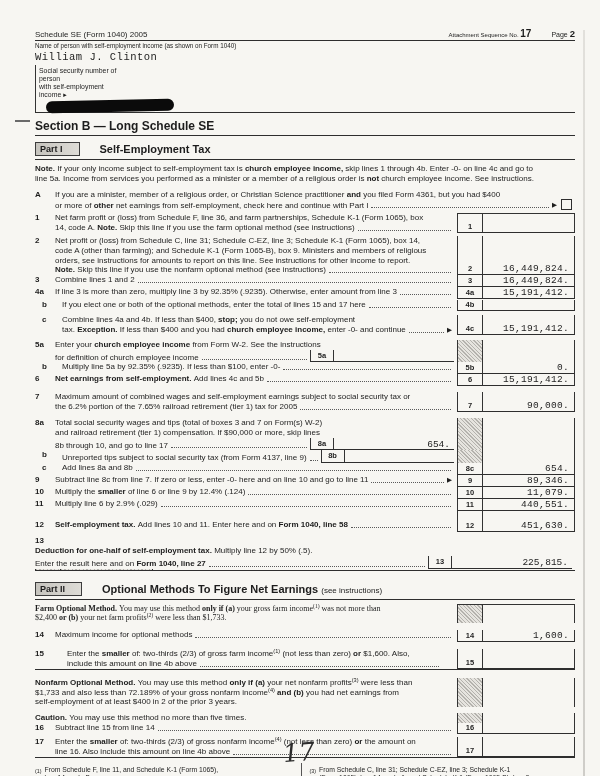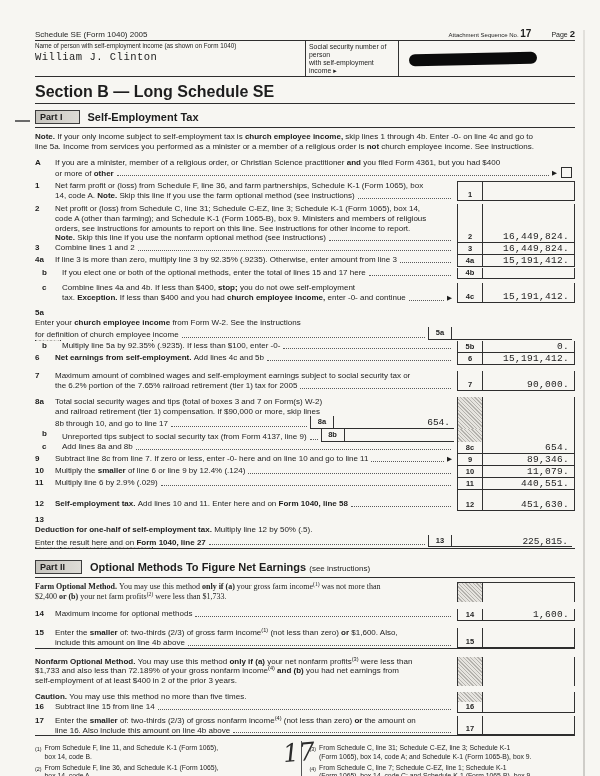--- a/index.html
+++ b/index.html
@@ -9,35 +9,35 @@
   .content{position:absolute;left:35px;right:25px;top:28px;}
 
   
   .h-top{display:flex;justify-content:space-between;align-items:flex-end;
          border-bottom:1.6px solid #2e2e2e;padding-bottom:1px;}
   .form-id{font-size:8px;}
   .h-right{display:flex;align-items:flex-end;}
   .att{font-size:6px;} .att .no{font-size:10px;font-weight:700;}
   .pg{font-size:7px;margin-left:20px;} .pg .no{font-size:9.5px;font-weight:700;}
 
-  .h-name{display:flex;border-bottom:1.6px solid #2e2e2e;}
+  .h-name{display:flex;border-bottom:1.6px solid #2e2e2e;flex-direction:column;}
   .nm{flex:1;padding:1px 0 2px;}
   .nm .lab{font-size:6.3px;}
   .nm .val{font-family:"Liberation Mono",monospace;font-size:10.5px;margin-top:2px;letter-spacing:.5px;}
   .ssnlab{width:86px;border-left:1px solid #333;padding:2px 3px 1px;font-size:6.9px;line-height:8px;}
   .blobcell{width:166px;border-left:1px solid #333;display:flex;align-items:center;padding-left:10px;}
   .blob{width:128px;height:12px;background:#0b0b0b;border-radius:6px;transform:rotate(-1.2deg);}
 
-  .section-row{border-bottom:1.6px solid #2e2e2e;padding:6px 0 2px;font-size:16px;font-weight:700;}
+  .section-row{border-bottom:1.6px solid #2e2e2e;padding:6px 0 2px;font-size:12px;font-weight:700;}
   .dash{position:absolute;left:-20px;top:92px;width:15px;height:2px;background:#6a6a6a;}
   .edge{position:absolute;right:15px;top:30px;bottom:0;width:2px;
         background:linear-gradient(#d6d4cf,#b9b7b2);opacity:.65;}
 
   
-  .part-hd{display:flex;align-items:center;gap:8px;padding:6px 0 3px;border-bottom:1.2px solid #2e2e2e;}
+  .part-hd{display:flex;align-items:center;gap:20px;padding:6px 0 3px;border-bottom:1.2px solid #2e2e2e;}
   .part-badge{background:linear-gradient(90deg,#c6c4be,#dedcd6);border:1px solid #3c3c3c;
               font-weight:700;font-size:9px;padding:1px 16px 1px 4px;}
   .part-title{font-size:11px;font-weight:700;}
   .part-suffix{font-size:8px;font-weight:400;}
 
   
   .tl{display:flex;align-items:flex-end;font-size:8px;line-height:9.8px;overflow:hidden;}
   .tl span{white-space:pre;}
   .b{font-weight:700;}
   .sup{font-size:5.6px;position:relative;top:-2px;}
@@ -138,20 +138,21 @@
           <div class="numcol">A</div>
           <div class="desc">
             <div class="tl">
               <span>If you are a minister, member of a religious order, or Christian Science practitioner </span>
               <span class="b">and</span>
               <span> you filed Form 4361, but you had $400</span>
             </div>
             <div class="tl">
               <span>or more of </span>
               <span class="b">other</span>
+              <span> net earnings from self-employment, check here and continue with Part I</span>
               <span class="leader"></span>
               <span class="arrow">▶</span>
               <span class="cbx"></span>
             </div>
           </div>
         </div>
       </div>
 
     <div id="p1rows">
         <div class="row" style="padding-top: 3px;">
@@ -250,21 +251,21 @@
               <span> enter -0- and continue</span>
               <span class="leader"></span>
               <span class="arrow">▶</span>
             </div>
           </div>
           <div class="gut">
             <div class="ncell bb">4c</div>
             <div class="vcell bb">15,191,412.</div>
           </div>
         </div>
-        <div class="row" style="padding-top: 5px; flex-direction: column;">
+        <div class="row" style="padding-top: 5px;">
           <div class="numcol">5a</div>
           <div class="desc">
             <div class="tl">
               <span>Enter your </span>
               <span class="b">church employee income</span>
               <span> from Form W-2. See the instructions</span>
             </div>
             <div class="tl">
               <span>for definition of church employee income</span>
               <span class="leader"></span>
@@ -486,21 +487,21 @@
             <div class="tl">
               <span>Maximum income for optional methods</span>
               <span class="leader"></span>
             </div>
           </div>
           <div class="gut">
             <div class="ncell bb">14</div>
             <div class="vcell bb">1,600.</div>
           </div>
         </div>
-        <div class="row rule" style="padding-top: 7px;">
+        <div class="row rule" style="padding-top: 7px; gap: 12px;">
           <div class="numcol">15</div>
           <div class="desc">
             <div class="tl">
               <span>Enter the </span>
               <span class="b">smaller</span>
               <span> of: two-thirds (2/3) of gross farm income</span>
               <span class="sup">(1)</span>
               <span> (not less than zero) </span>
               <span class="b">or</span>
               <span> $1,600. Also,</span>

